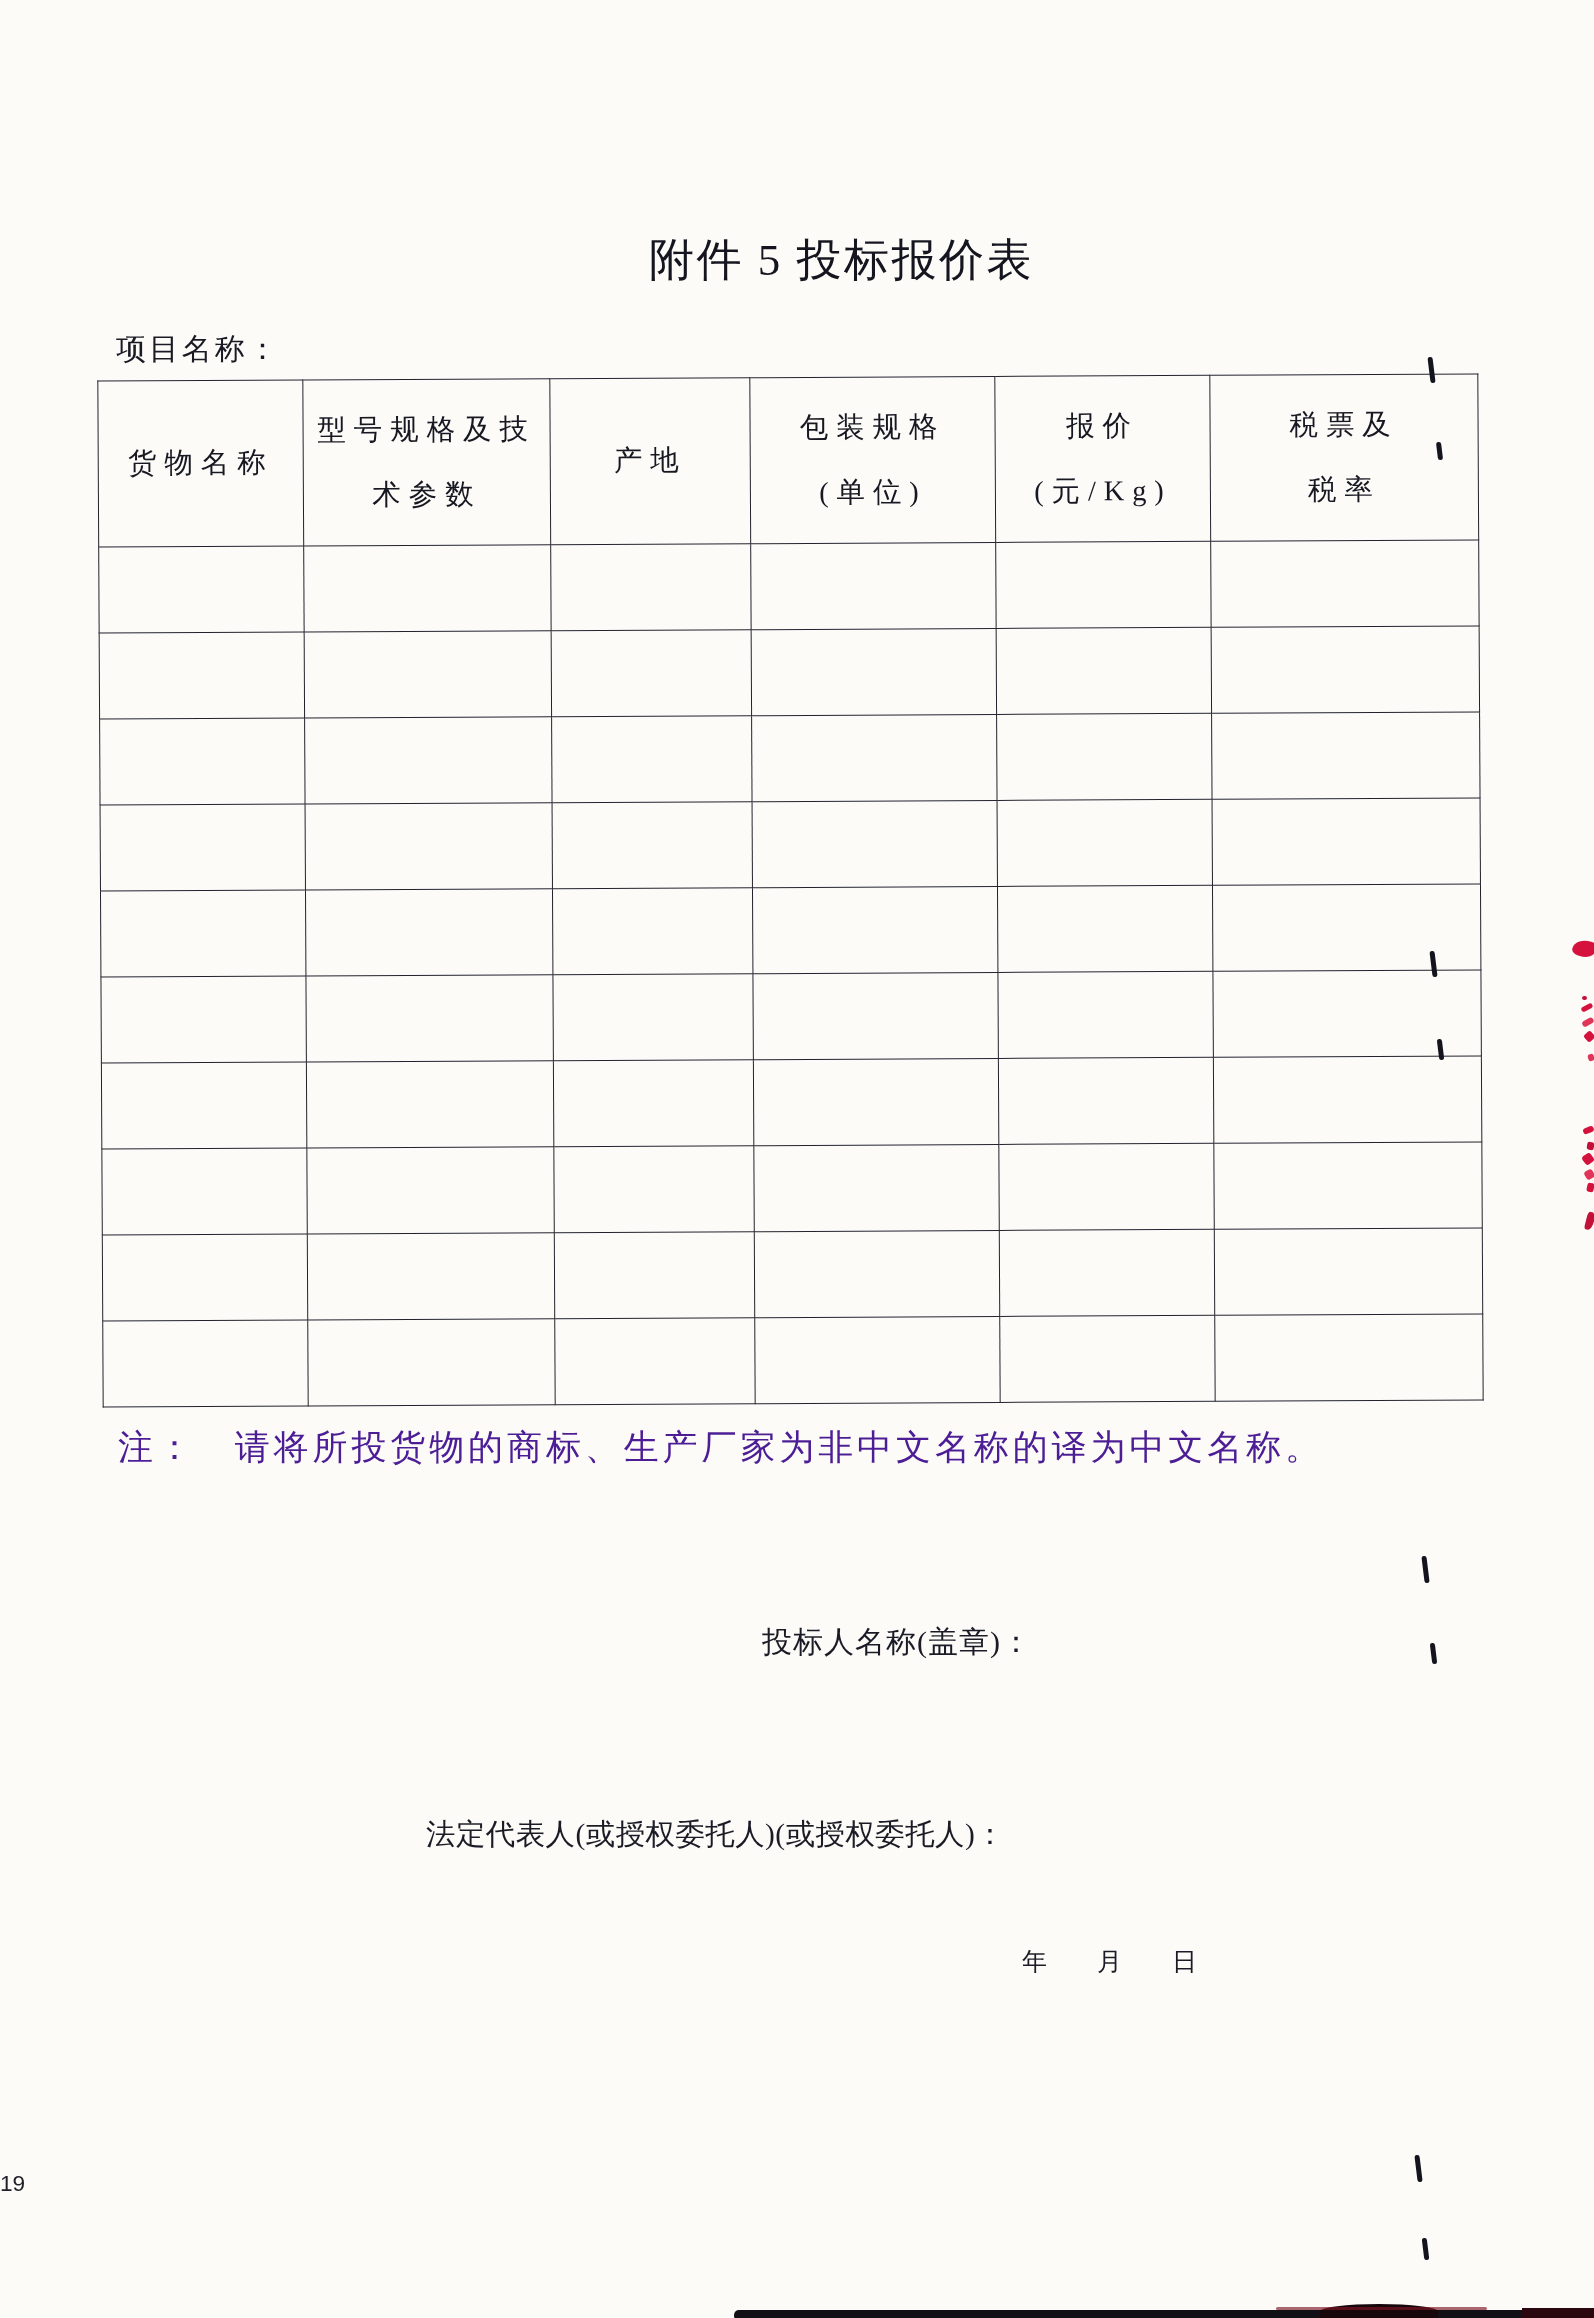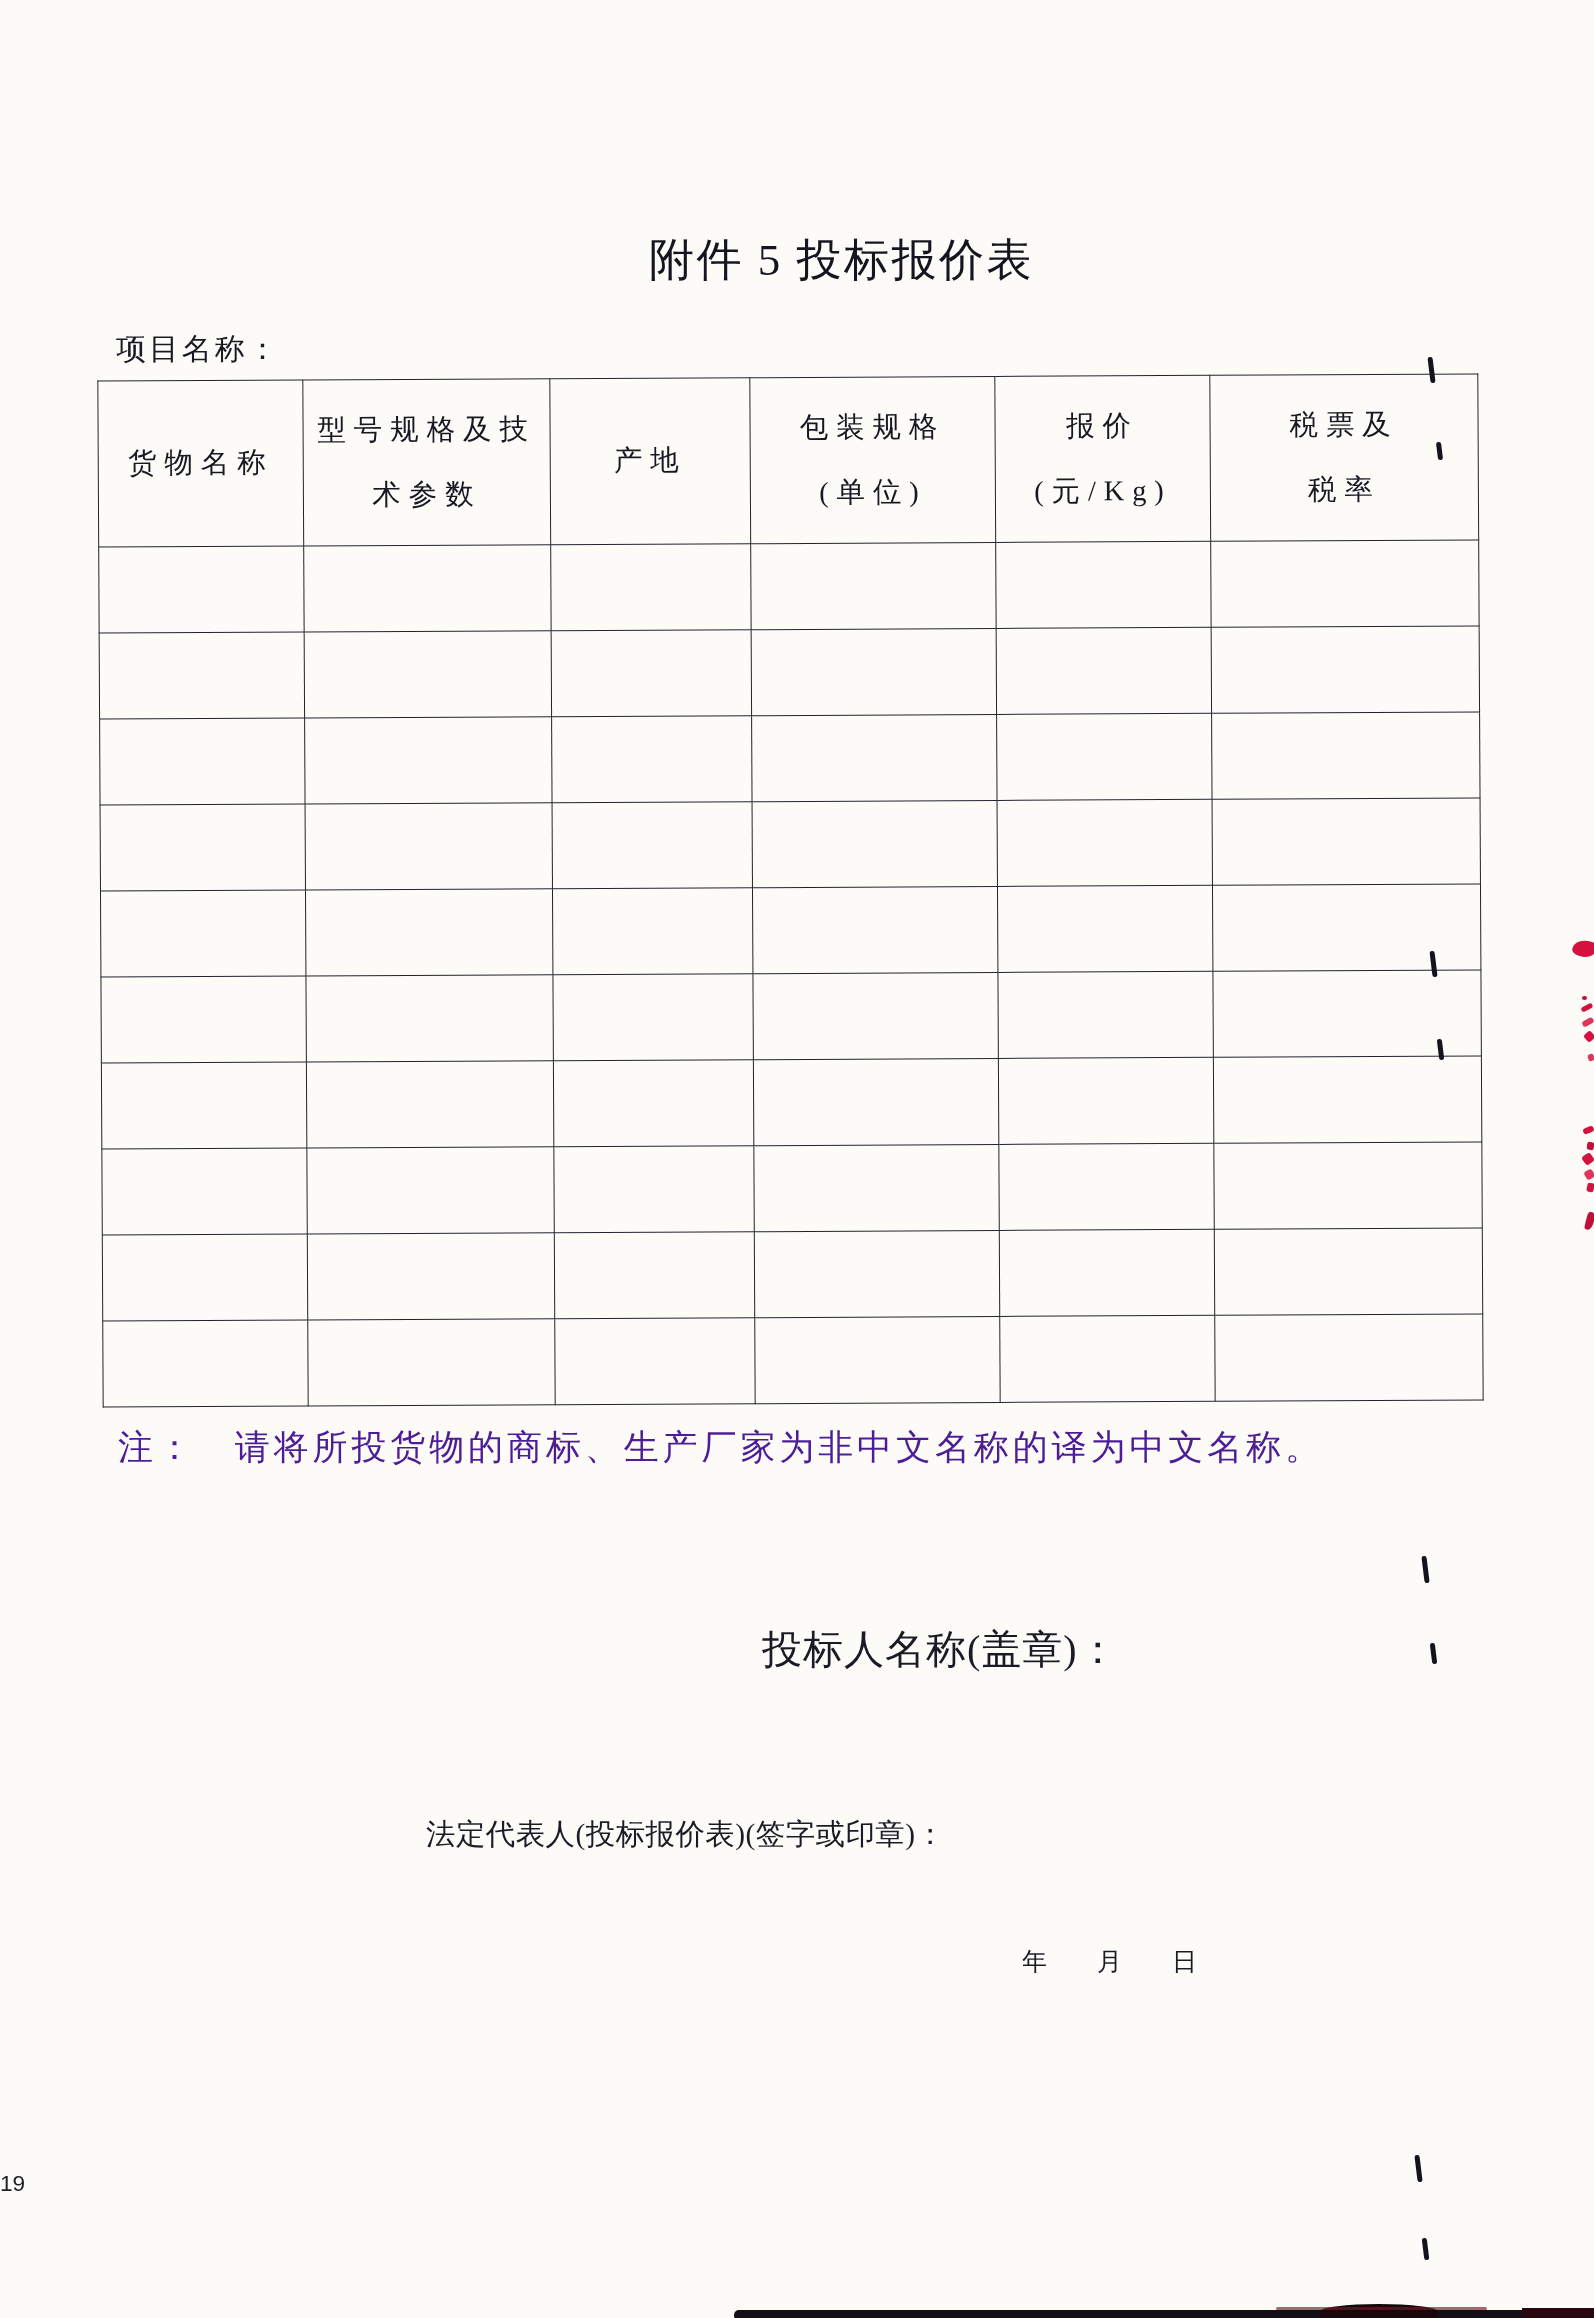--- a/index.html
+++ b/index.html
@@ -63,21 +63,21 @@
   .note-line {
     top: 1424px;
     left: 118px;
     font-size: 35px;
     letter-spacing: 3.9px;
     color: #4c1d95;
   }
   .bidder-label {
     top: 1622px;
     left: 762px;
-    font-size: 40px;
+    font-size: 30px;
     letter-spacing: 1px;
   }
   .legal-label {
     top: 1815px;
     left: 426px;
     font-size: 29.4px;
     letter-spacing: 0.5px;
   }
   .date-line {
     top: 1945px;
@@ -227,21 +227,21 @@
           <td></td>
           <td></td>
         </tr>
       </tbody>
   </table>
 </div>
 
 <div class="abs note-line">注：　请将所投货物的商标、生产厂家为非中文名称的译为中文名称。</div>
 
 <div class="abs bidder-label">投标人名称(盖章)：</div>
-<div class="abs legal-label">法定代表人(投标报价表)(签字或印章)：</div>
+<div class="abs legal-label">法定代表人(或授权委托人)(或授权委托人)：</div>
 <div class="abs date-line">年　　月　　日</div>
 
 <div class="abs page-number">19</div>
 
 <div class="tick" style="left:1429px;top:357px;height:25.5px;"></div>
 <div class="tick" style="left:1437px;top:442px;height:17.7px;"></div>
 <div class="tick" style="left:1431px;top:951px;height:25.5px;"></div>
 <div class="tick" style="left:1438px;top:1039px;height:20.6px;"></div>
 <div class="tick" style="left:1423px;top:1556px;height:26.5px;"></div>
 <div class="tick" style="left:1431px;top:1643px;height:20.6px;"></div>

